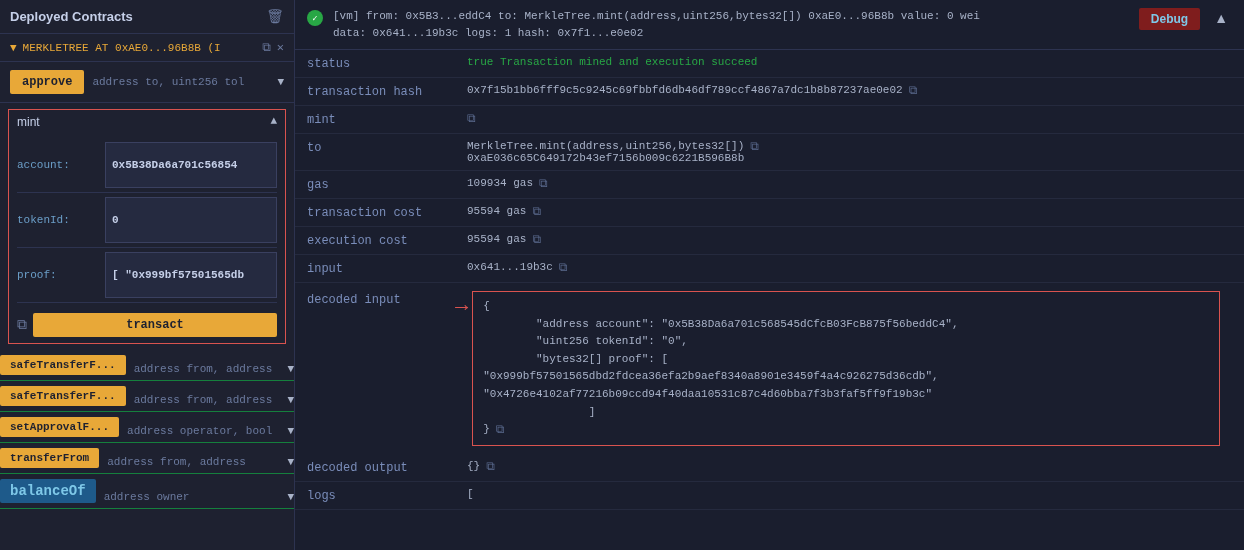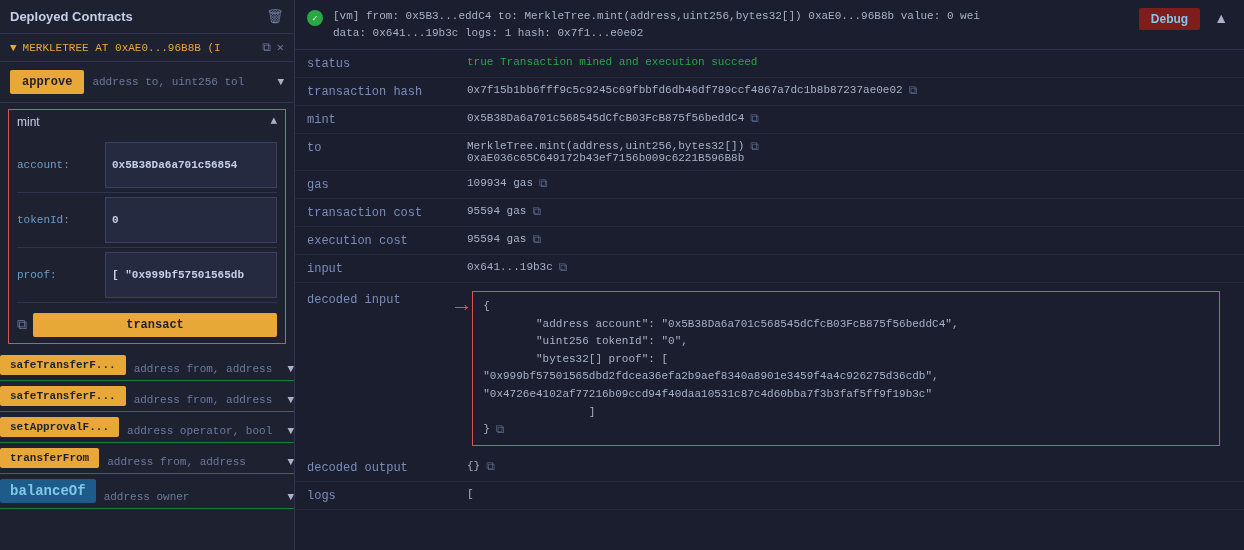--- a/index.html
+++ b/index.html
@@ -420,21 +420,20 @@
       <span class="info-key">transaction hash</span>
       <span class="info-val">
         <span>0x7f15b1bb6fff9c5c9245c69fbbfd6db46df789ccf4867a7dc1b8b87237ae0e02</span>
         <span class="copy-icon2">⧉</span>
       </span>
     </div>
 
     <div class="info-row">
       <span class="info-key">mint</span>
       <span class="info-val">
-        <span>0x5B38Da6a701c568545dCfcB03FcB875f56beddC4</span>
         <span class="copy-icon2">⧉</span>
       </span>
     </div>
 
     <div class="info-row">
       <span class="info-key">to</span>
       <span class="info-val">
         <span style="display:flex;flex-direction:column;gap:0;">
           <span>MerkleTree.mint(address,uint256,bytes32[])</span>
           <span>0xaE036c65C649172b43ef7156b009c6221B596B8b</span>

